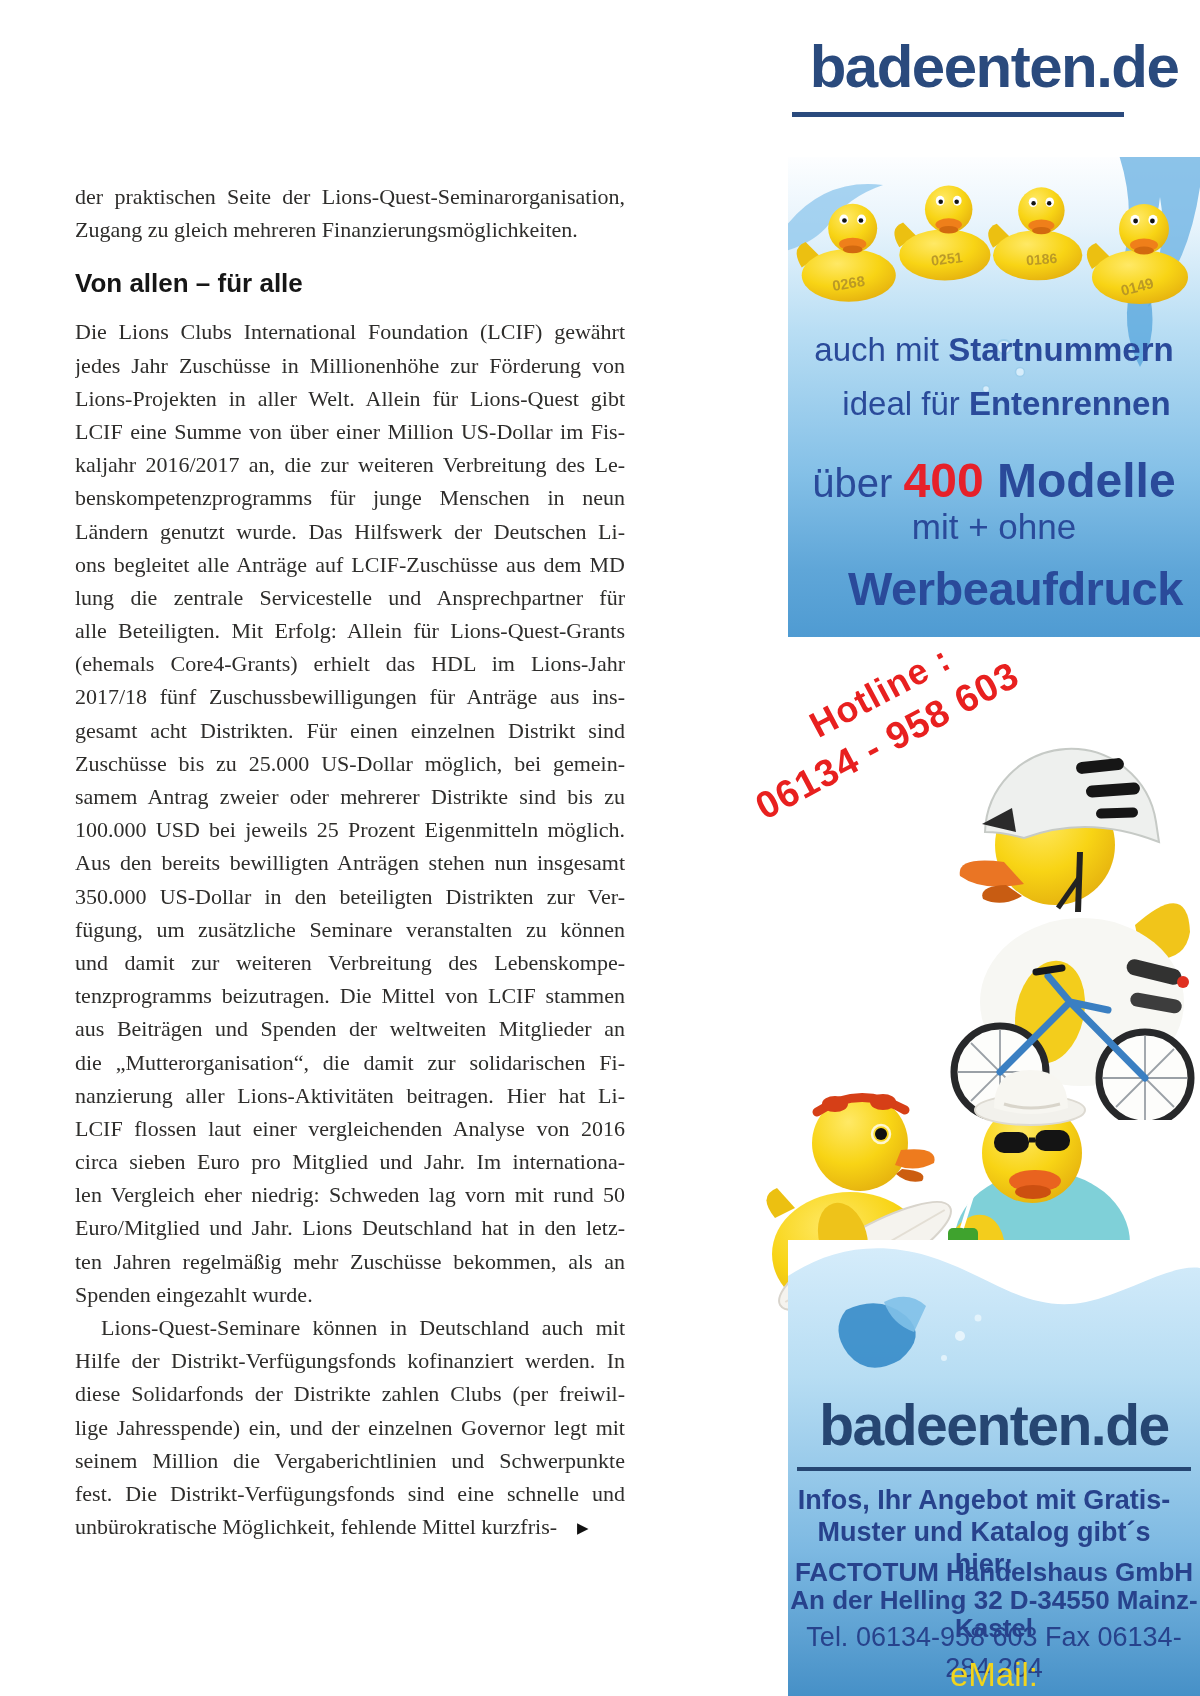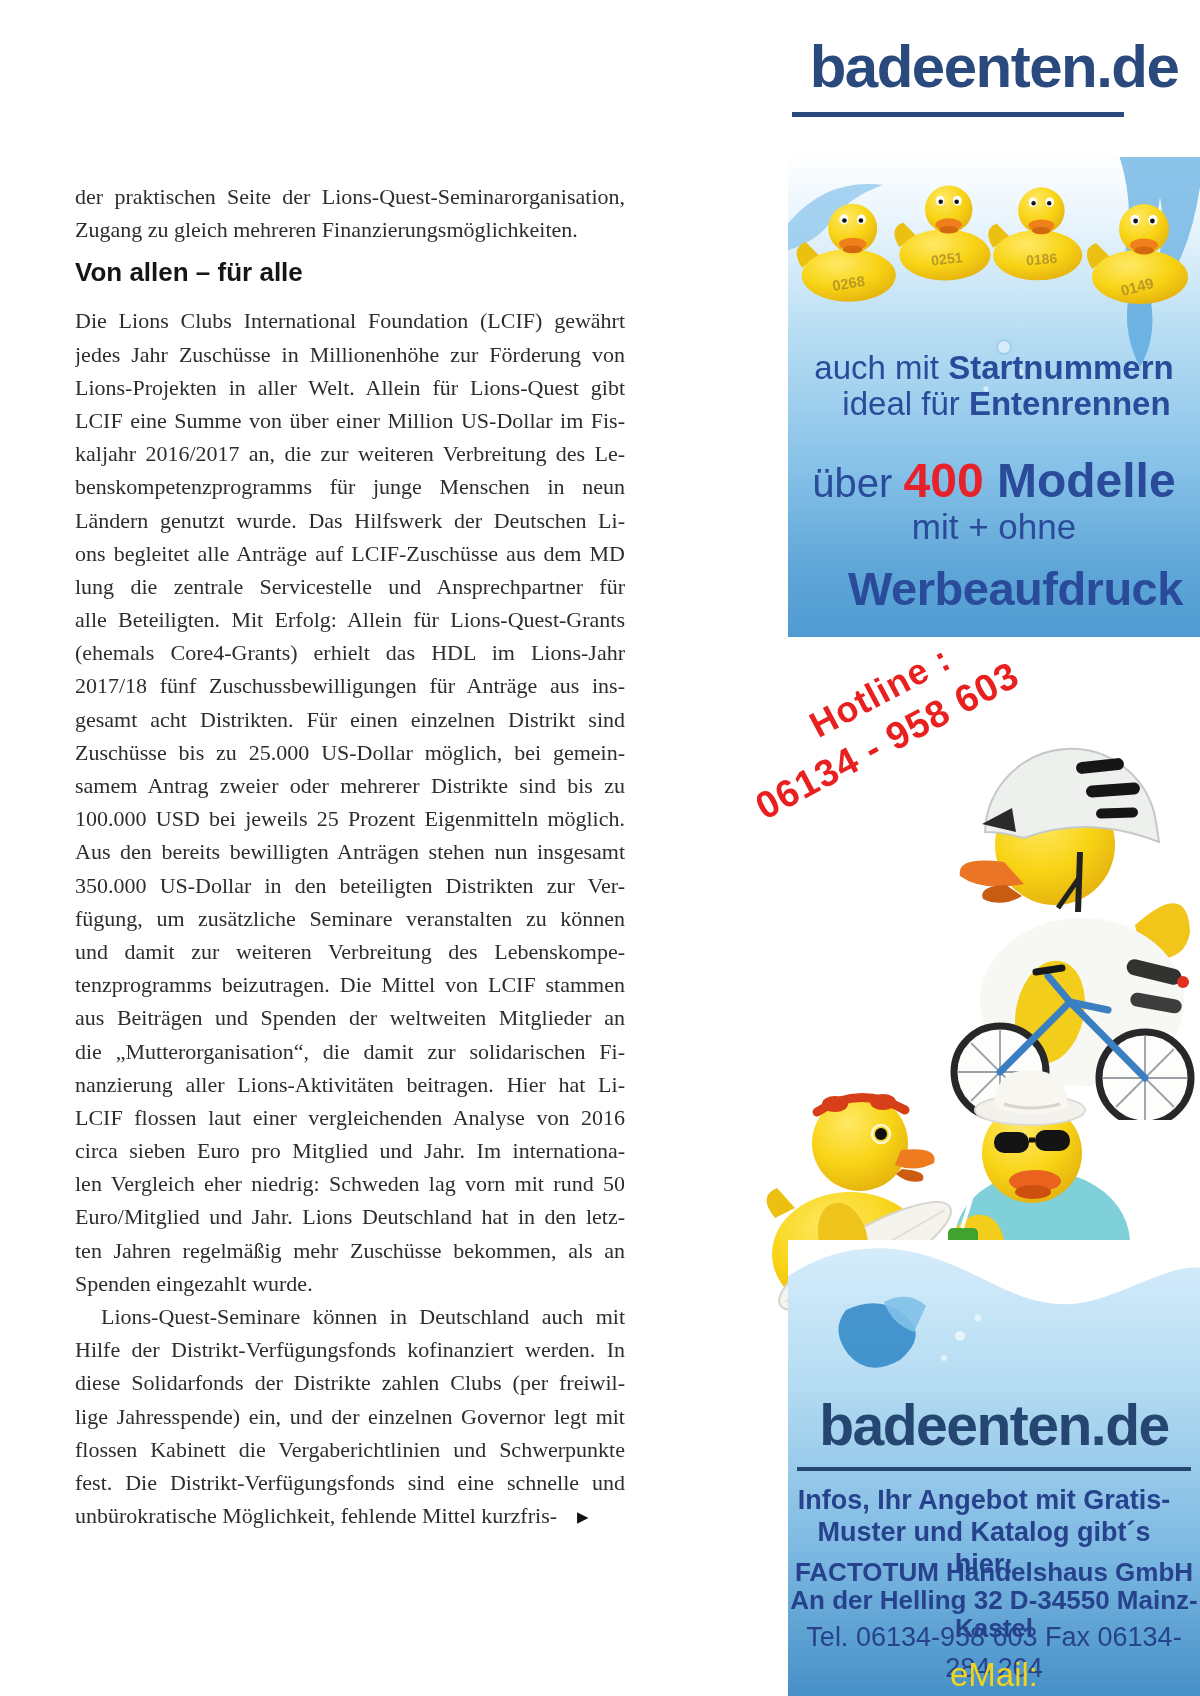--- a/index.html
+++ b/index.html
@@ -18,21 +18,21 @@
   }
   .article .bline {
     height:33.2px; line-height:33.2px; overflow:hidden;
     text-align:justify; text-align-last:justify; -moz-text-align-last:justify;
   }
   .article .bline.last { text-align-last:left; -moz-text-align-last:left; }
   .article .bline.ind  { text-indent:26px; }
   .article .heading {
     font-family:"Liberation Sans", sans-serif;
     font-weight:700; font-size:26px; color:#161616;
-    margin-top:9px; margin-bottom:15px; height:34px; line-height:34px;
+    margin-top:20px; margin-bottom:15px; height:34px; line-height:34px;
   }
   .arrow {
     display:inline-block; margin-left:20px; font-size:15px; color:#111;
     font-family:"DejaVu Sans", sans-serif; vertical-align:1px;
   }
 
   
   .ad { position:absolute; left:0; top:0; width:1200px; height:1696px; }
 
   .brand-top {
@@ -42,21 +42,21 @@
   .brand-top-underline {
     position:absolute; left:792px; top:112px; width:332px; height:5px; background:#2a4a7d;
   }
 
   .panel1 {
     position:absolute; left:788px; top:157px; width:412px; height:480px;
     background:linear-gradient(180deg,#fdfeff 0%,#e8f4fc 14%,#b9def4 36%,#84c0e7 66%,#5fa6d8 86%,#4f9bd2 100%);
     overflow:hidden;
   }
   .panel1 .txtline { position:absolute; width:100%; text-align:center; color:#2a4a9a; }
-  .l-start { top:192px; font-size:33px; }
+  .l-start { top:174px; font-size:33px; }
   .l-enten { top:228px; font-size:33px;padding-left:25px; }
   .l-start b, .l-enten b { font-weight:700; }
   .l-model { top:296px; font-size:40px; }
   .l-model .num { font-weight:700; font-size:48px; color:#e6212a; }
   .l-model .big { font-weight:700; font-size:48px; }
   .l-ohne  { top:350px; font-size:35px; }
   .l-werbe { top:404px; font-size:47px; font-weight:700; letter-spacing:-0.5px;padding-left:43px; }
 
   .hotline {
     position:absolute; left:726px; top:748px; width:340px;
@@ -126,21 +126,21 @@
         <div class="bline">LCIF flossen laut einer vergleichenden Analyse von 2016</div>
         <div class="bline">circa sieben Euro pro Mitglied und Jahr. Im internationa-</div>
         <div class="bline">len Vergleich eher niedrig: Schweden lag vorn mit rund 50</div>
         <div class="bline">Euro/Mitglied und Jahr. Lions Deutschland hat in den letz-</div>
         <div class="bline">ten Jahren regelmäßig mehr Zuschüsse bekommen, als an</div>
         <div class="bline last">Spenden eingezahlt wurde.</div>
         <div class="bline ind">Lions-Quest-Seminare können in Deutschland auch mit</div>
         <div class="bline">Hilfe der Distrikt-Verfügungsfonds kofinanziert werden. In</div>
         <div class="bline">diese Solidarfonds der Distrikte zahlen Clubs (per freiwil-</div>
         <div class="bline">lige Jahresspende) ein, und der einzelnen Governor legt mit</div>
-        <div class="bline">flossen Kabinett die Vergaberichtlinien und Schwerpunkte</div>
+        <div class="bline">seinem Million die Vergaberichtlinien und Schwerpunkte</div>
         <div class="bline">fest. Die Distrikt-Verfügungsfonds sind eine schnelle und</div>
         <div class="bline last">unbürokratische Möglichkeit, fehlende Mittel kurzfris-<span class="arrow">▶</span></div>
       </div>
   </div>
 
   <div class="ad">
 
     <svg width="0" height="0" style="position:absolute" aria-hidden="true">
       <defs>
         <radialGradient id="gDuck" cx="38%" cy="28%" r="80%">

